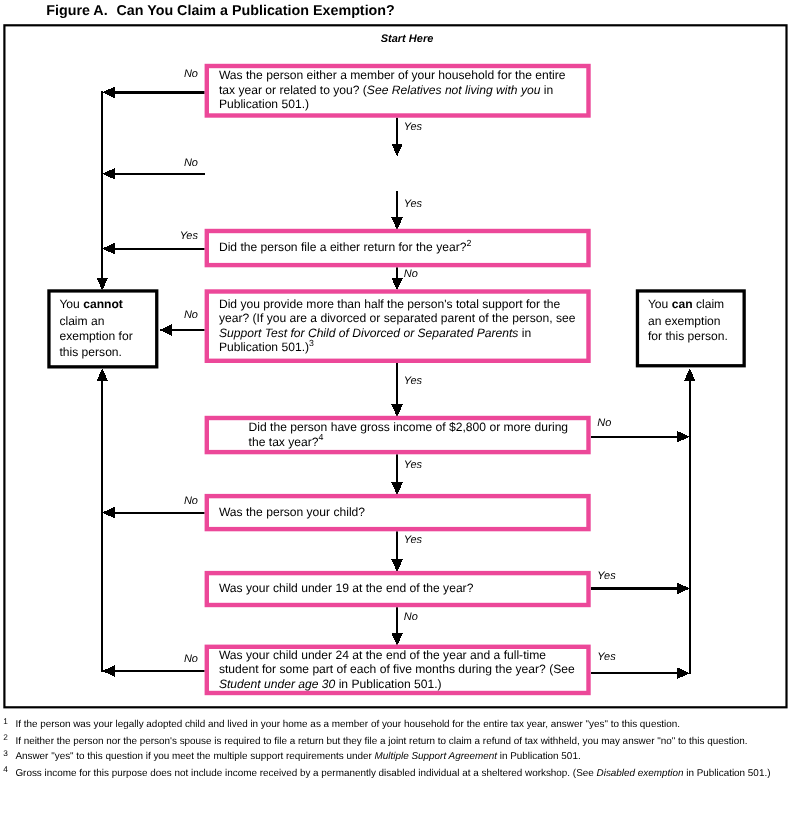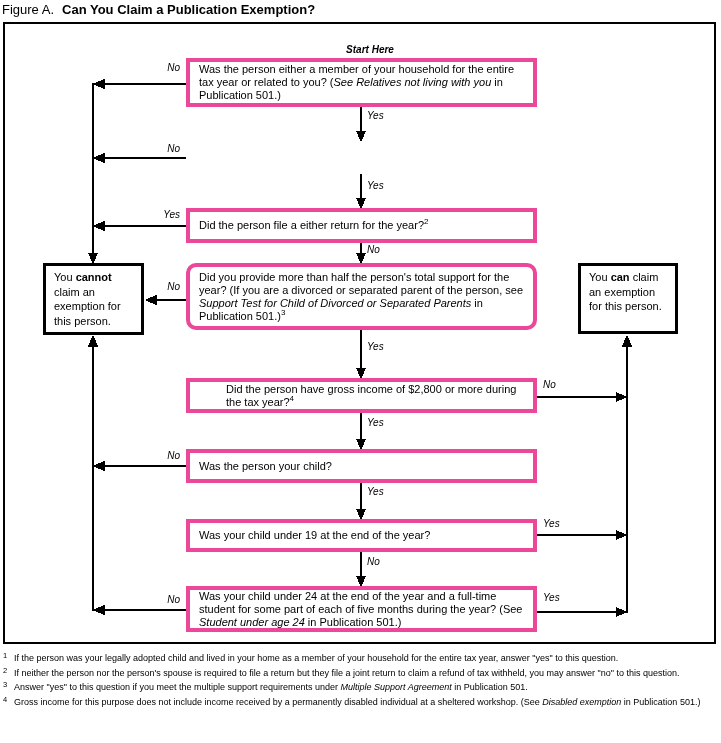--- a/index.html
+++ b/index.html
@@ -1,31 +1,31 @@
 <!DOCTYPE html>
 <html><head>
 <meta charset="utf-8">
 <style>
   html,body{margin:0;padding:0;background:#ffffff;}
   .page{position:relative;width:721px;height:743px;background:#ffffff;color:#000;
         font-family:"Liberation Sans",sans-serif;overflow:hidden;}
   .title{position:absolute;left:2px;top:2px;font-size:13px;white-space:nowrap;}
-  .t-fig{font-weight:normal;margin-right:8px;}
+  .t-fig{font-weight:bold;margin-right:8px;margin-left:40px;}
   .t-main{font-weight:bold;}
   .frame{position:absolute;left:3px;top:22px;width:713px;height:622px;
          border:2px solid #000;box-sizing:border-box;}
   .arrows{position:absolute;left:0;top:0;width:721px;height:743px;pointer-events:none;}
   .qbox{position:absolute;left:186px;width:351px;border:4px solid #ec4899;background:#fff;
         box-sizing:border-box;display:flex;align-items:center;padding:2px 9px;
         font-size:11px;line-height:13px;}
   .qbox sup{font-size:8px;line-height:0;}
   .rbox{position:absolute;border:3px solid #000;background:#fff;box-sizing:border-box;
         padding:4px 8px;font-size:11px;line-height:14.5px;}
   .lbl{position:absolute;font-style:italic;font-size:10px;line-height:11px;white-space:nowrap;}
-  .lbl.start{font-weight:bold;left:320px;top:30px;width:100px;text-align:center;margin-top:14px;}
+  .lbl.start{font-weight:bold;left:320px;top:30px;width:100px;text-align:center;}
   .lr{left:140px;width:40px;text-align:right;}
   .fnotes{position:absolute;left:2px;top:652px;width:716px;font-size:9px;line-height:12.5px;}
   .fn{position:relative;padding-left:12px;margin-bottom:2px;}
   .fn .mark{position:absolute;left:1px;top:-2px;font-size:7.5px;}
   i{font-style:italic;}
 </style>
 </head>
 <body>
 
 <div class="page">
@@ -118,34 +118,34 @@
   </svg>
 
   <div class="lbl start">Start Here</div>
 
   <div class="qbox" style="top:58px;height:49px;">
     <div><span>Was the person either a member of your household for the entire tax year or related to you? (</span><i>See Relatives not living with you</i><span> in Publication 501.)</span></div>
   </div>
   <div class="qbox" style="top:208px;height:35px;">
     <div><span>Did the person file a either return for the year?</span><sup>2</sup></div>
   </div>
-  <div class="qbox" style="top:263px;height:67px;border-radius:10px;">
+  <div class="qbox" style="top:263px;height:67px;">
     <div><span>Did you provide more than half the person's total support for the year? (If you are a divorced or separated parent of the person, see </span><i>Support Test for Child of Divorced or Separated Parents</i><span> in Publication 501.)</span><sup>3</sup></div>
   </div>
   <div class="qbox" style="top:378px;height:35px;padding-left:36px;">
     <div><span>Did the person have gross income of $2,800 or more during the tax year?</span><sup>4</sup></div>
   </div>
   <div class="qbox" style="top:449px;height:34px;">
     <div><span>Was the person your child?</span></div>
   </div>
   <div class="qbox" style="top:519px;height:33px;">
     <div><span>Was your child under 19 at the end of the year?</span></div>
   </div>
   <div class="qbox" style="top:586px;height:46px;">
-    <div><span>Was your child under 24 at the end of the year and a full-time student for some part of each of five months during the year? (See </span><i>Student under age 24</i><span> in Publication 501.)</span></div>
+    <div><span>Was your child under 24 at the end of the year and a full-time student for some part of each of five months during the year? (See </span><i>Student under age 30</i><span> in Publication 501.)</span></div>
   </div>
 
   <div class="rbox" style="left:43px;top:263px;width:101px;height:72px;">
     <span>You </span><b>cannot</b><span> claim an exemption for this person.</span>
   </div>
   <div class="rbox" style="left:578px;top:263px;width:100px;height:71px;">
     <span>You </span><b>can</b><span> claim an exemption for this person.</span>
   </div>
 
   <span class="lbl" style="left:367px;top:110px;">Yes</span>

